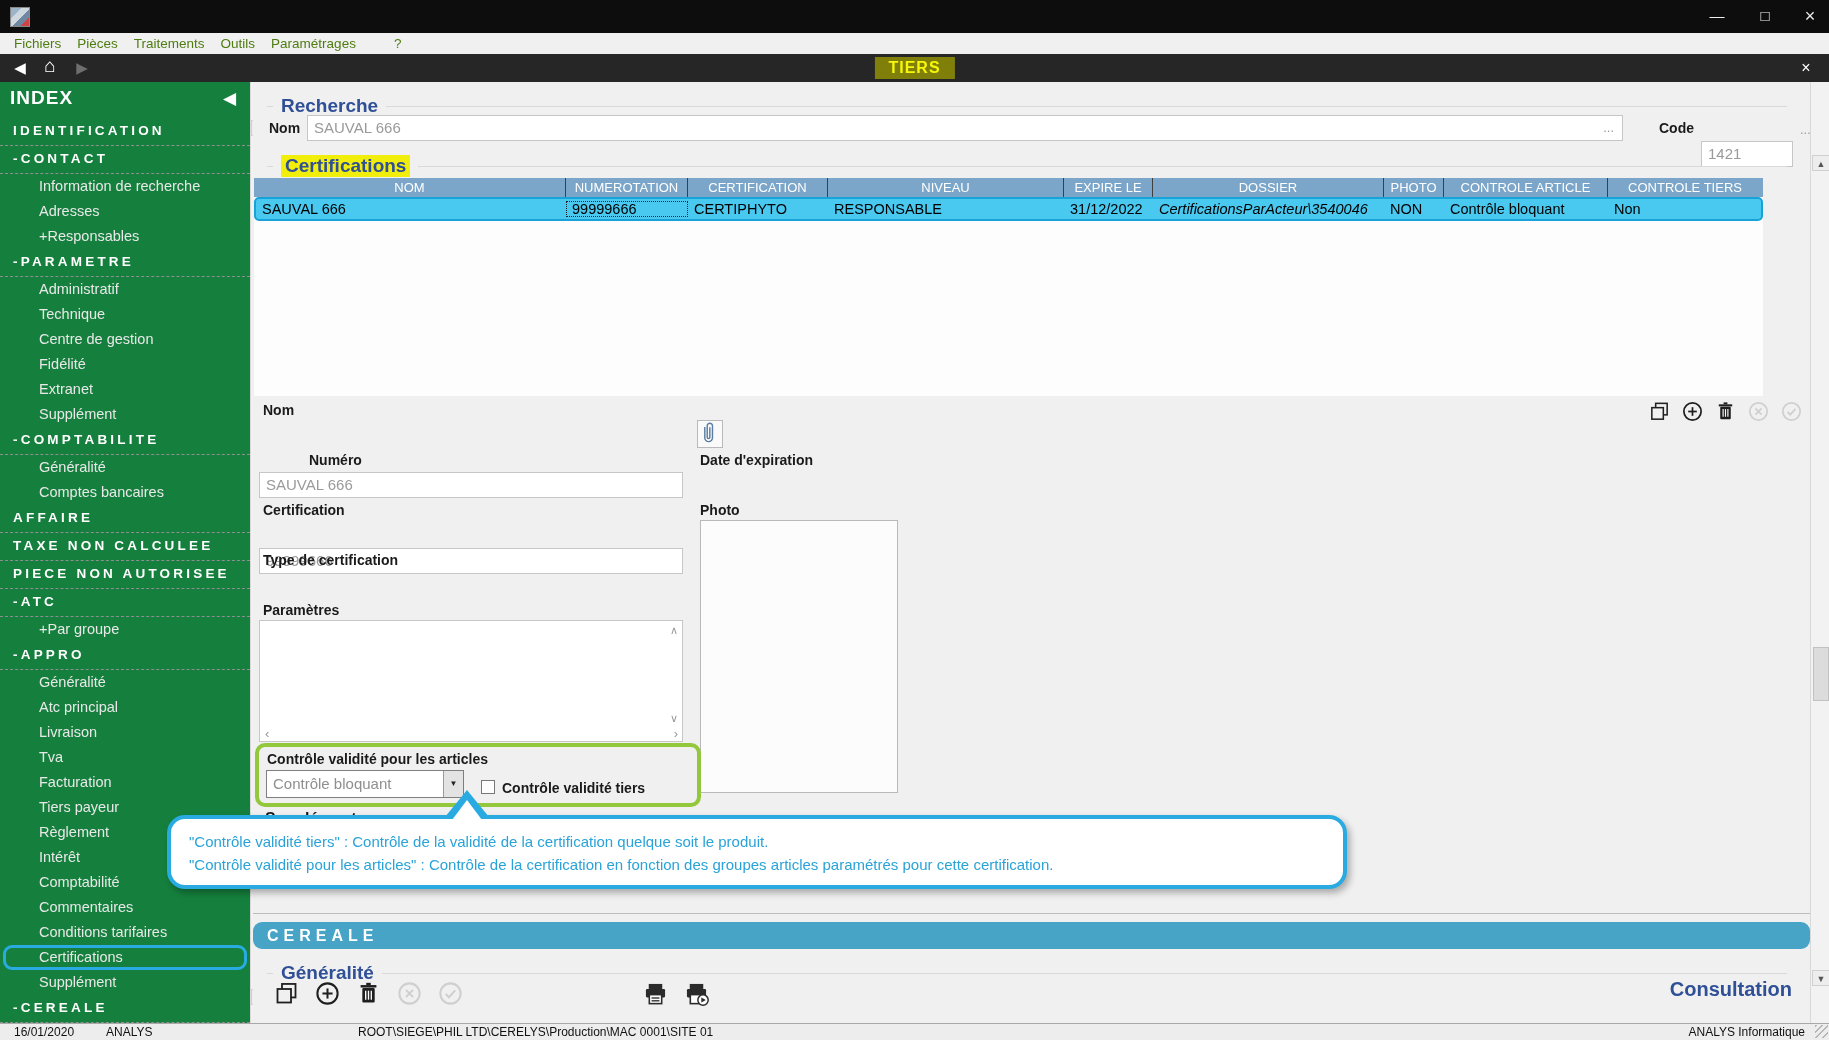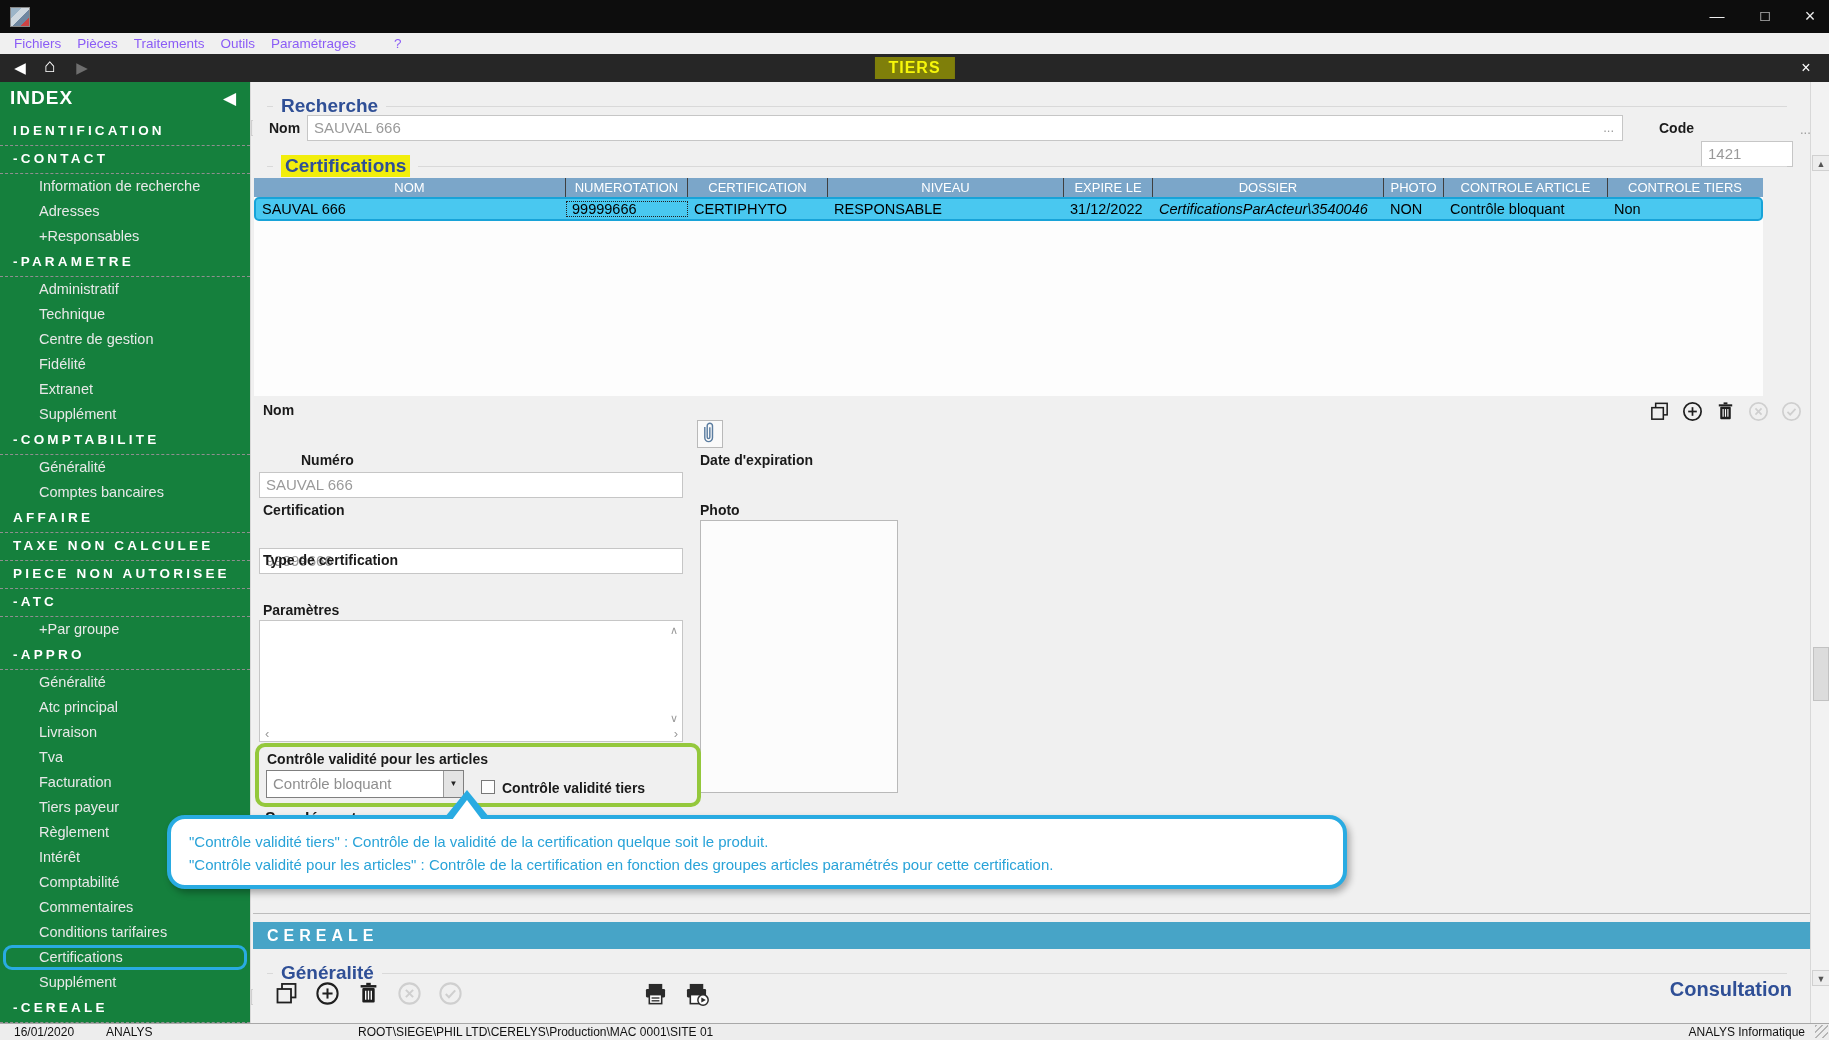--- a/index.html
+++ b/index.html
@@ -5,21 +5,21 @@
   html,body{margin:0;padding:0;background:#555;}
   #app{position:relative;width:1829px;height:1040px;overflow:hidden;background:#f0f0f0;
        font-family:"Liberation Sans",sans-serif;color:#1a1a1a;}
   .abs{position:absolute;}
   
   .titlebar{left:0;top:0;width:1829px;height:33px;background:#0d0d0d;}
   .appicon{left:10px;top:7px;width:18px;height:18px;border:1px solid #888;
            background:linear-gradient(135deg,#9db5c8 0 30%,#cfd8df 30% 55%,#6f87a0 55% 75%,#c44 75%);}
   .wbtn{top:4px;width:34px;height:24px;color:#eee;font-size:15px;text-align:center;line-height:24px;}
   .menubar{left:0;top:33px;width:1829px;height:21px;background:#f0f0f0;display:flex;align-items:center;padding-left:6px;box-sizing:border-box;}
-  .menubar span{font-size:13.5px;color:#8b5cf6;padding:0 8px;}
+  .menubar span{font-size:13.5px;color:#4d7c0f;padding:0 8px;}
   .navbar{left:0;top:54px;width:1829px;height:28px;background:#262626;}
   .navglyph{top:3px;font-size:15px;color:#fff;width:24px;text-align:center;line-height:22px;}
   .dim{color:#6e6e6e;}
   .home{font-size:19px;}
   .tiersbox{top:3px;left:50%;transform:translateX(-50%);background:#7f7f0a;color:#f7f70a;
             font-weight:bold;font-size:16px;letter-spacing:1px;padding:1px 14px;line-height:20px;}
   
   .sidebar{left:0;top:82px;width:250px;height:941px;background:#15803d;overflow:hidden;}
   .sbhead{height:36px;position:relative;}
   .sbhead .t{position:absolute;left:10px;top:5px;color:#fff;font-weight:bold;font-size:19px;letter-spacing:1px;}
@@ -57,21 +57,21 @@
   .dd{background:#fff;border:1px solid #7f7f7f;height:28px;box-sizing:border-box;position:relative;}
   .dd .txt{color:#8f8f8f;font-size:15px;line-height:26px;padding-left:6px;}
   .dd .btn{position:absolute;right:0;top:0;width:19px;height:26px;background:#e3e3e3;border-left:1px solid #9a9a9a;
            text-align:center;font-size:8px;line-height:26px;color:#222;}
   .cb{width:14px;height:14px;background:#fdfdfd;border:1px solid #787878;display:inline-block;box-sizing:border-box;}
   .tooltip{background:#fff;border:4px solid #29abe2;border-radius:18px;box-shadow:3px 4px 7px rgba(0,0,0,.3);
            z-index:50;box-sizing:border-box;padding:11px 18px;}
   .tooltip div{color:#29a3d8;font-size:15px;line-height:1.55;white-space:nowrap;}
   .tri{width:0;height:0;z-index:51;}
   .cerealebar{background:#47a4c7;color:#fff;font-weight:bold;font-size:16px;letter-spacing:5px;
-              line-height:27px;padding-left:14px;box-sizing:border-box;}
+              line-height:27px;padding-left:14px;box-sizing:border-box;border-radius:9px;}
   .consult{font-size:20px;font-weight:bold;color:#2f4f96;}
   
   .mscroll{left:1810px;top:82px;width:19px;height:941px;background:#f2f2f2;border-left:1px solid #d8d8d8;box-sizing:border-box;}
   .mthumb{left:2px;width:14px;background:#dcdcdc;border:1px solid #c2c2c2;}
   
   .statusbar{left:0;top:1023px;width:1829px;height:17px;background:#ededed;border-top:1px solid #a8a8a8;box-sizing:border-box;z-index:60;}
   .statusbar span{position:absolute;top:1px;font-size:12px;color:#111;white-space:nowrap;}
   .grip{position:absolute;right:1px;top:2px;width:13px;height:13px;
         background:repeating-linear-gradient(135deg,#b5b5b5 0 1.5px,transparent 1.5px 4.5px);}
   svg{display:block;}
@@ -203,21 +203,21 @@
       <span>SAUVAL 666</span>
     </div>
     <div class="abs" style="left:444px;top:338px;width:24px;height:26px;border:1px solid #b9b9b9;background:#fafafa;">
       <span>
         <svg width="22" height="24" viewBox="0 0 16 20">
             <path d="M4.5 5 v9 a3.2 3.2 0 0 0 6.4 0 V4 a2.2 2.2 0 0 0 -4.4 0 v9.5 a1.1 1.1 0 0 0 2.2 0 V5.2" fill="none" stroke="#5b7da0" stroke-width="1.2"></path>
           </svg>
       </span>
     </div>
 
-    <div class="abs lbl" style="left:2px;top:370px;padding-left:46px;">Numéro</div>
+    <div class="abs lbl" style="left:10px;top:370px;padding-left:46px;">Numéro</div>
     <div class="abs tb" style="left:6px;top:388px;width:424px;">
       <span>99999666</span>
     </div>
 
     <div class="abs lbl" style="left:10px;top:420px;">Certification</div>
     <div class="abs tb" style="left:6px;top:438px;width:424px;">
       <span class="hl-cyan">CERTIPHYTO</span>
       <span class="dots abs" style="right:6px;top:0;">...</span>
     </div>
 

